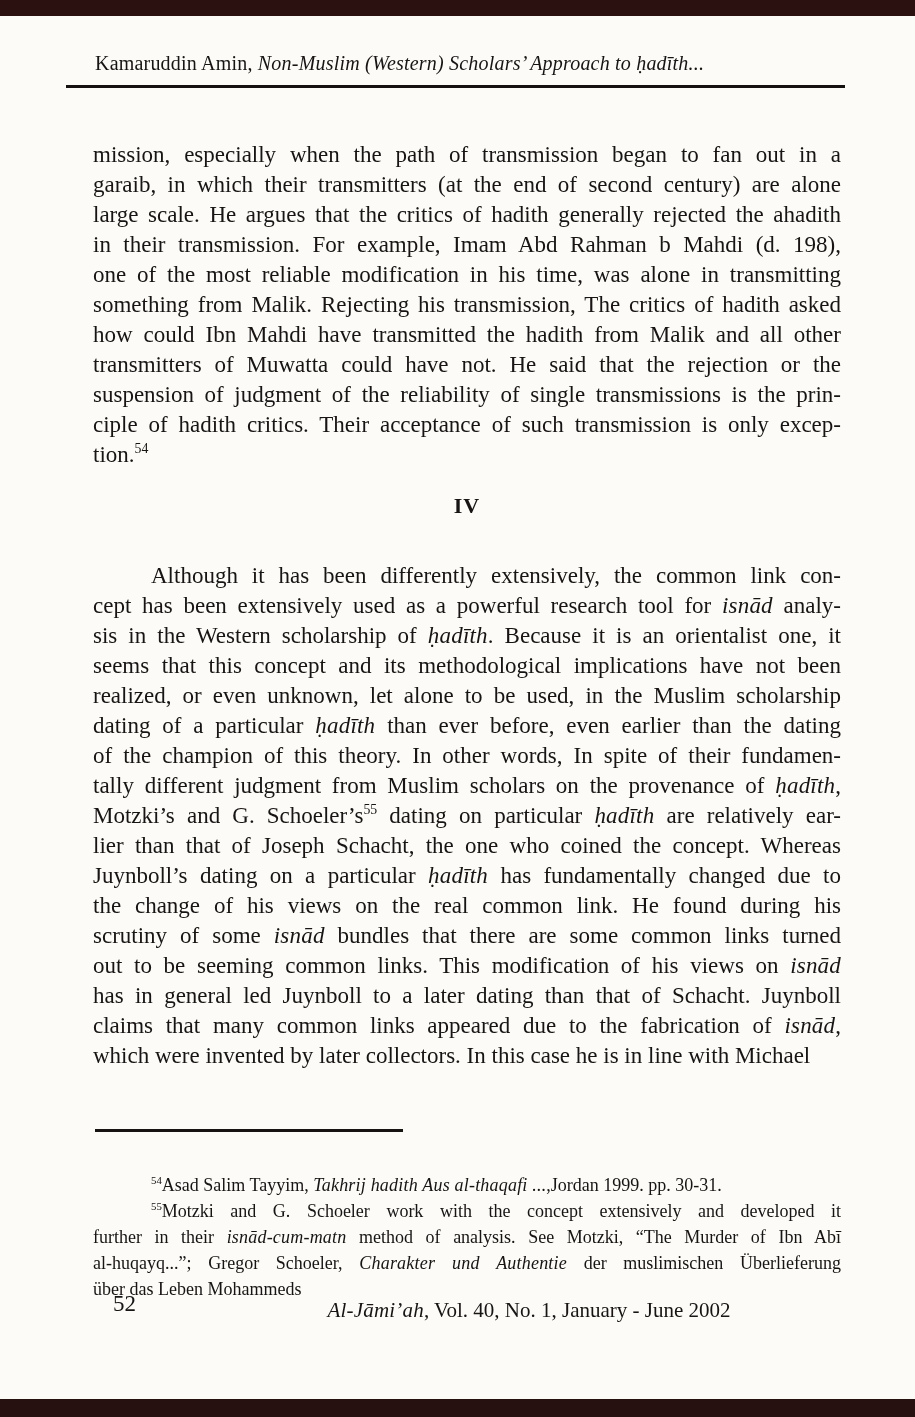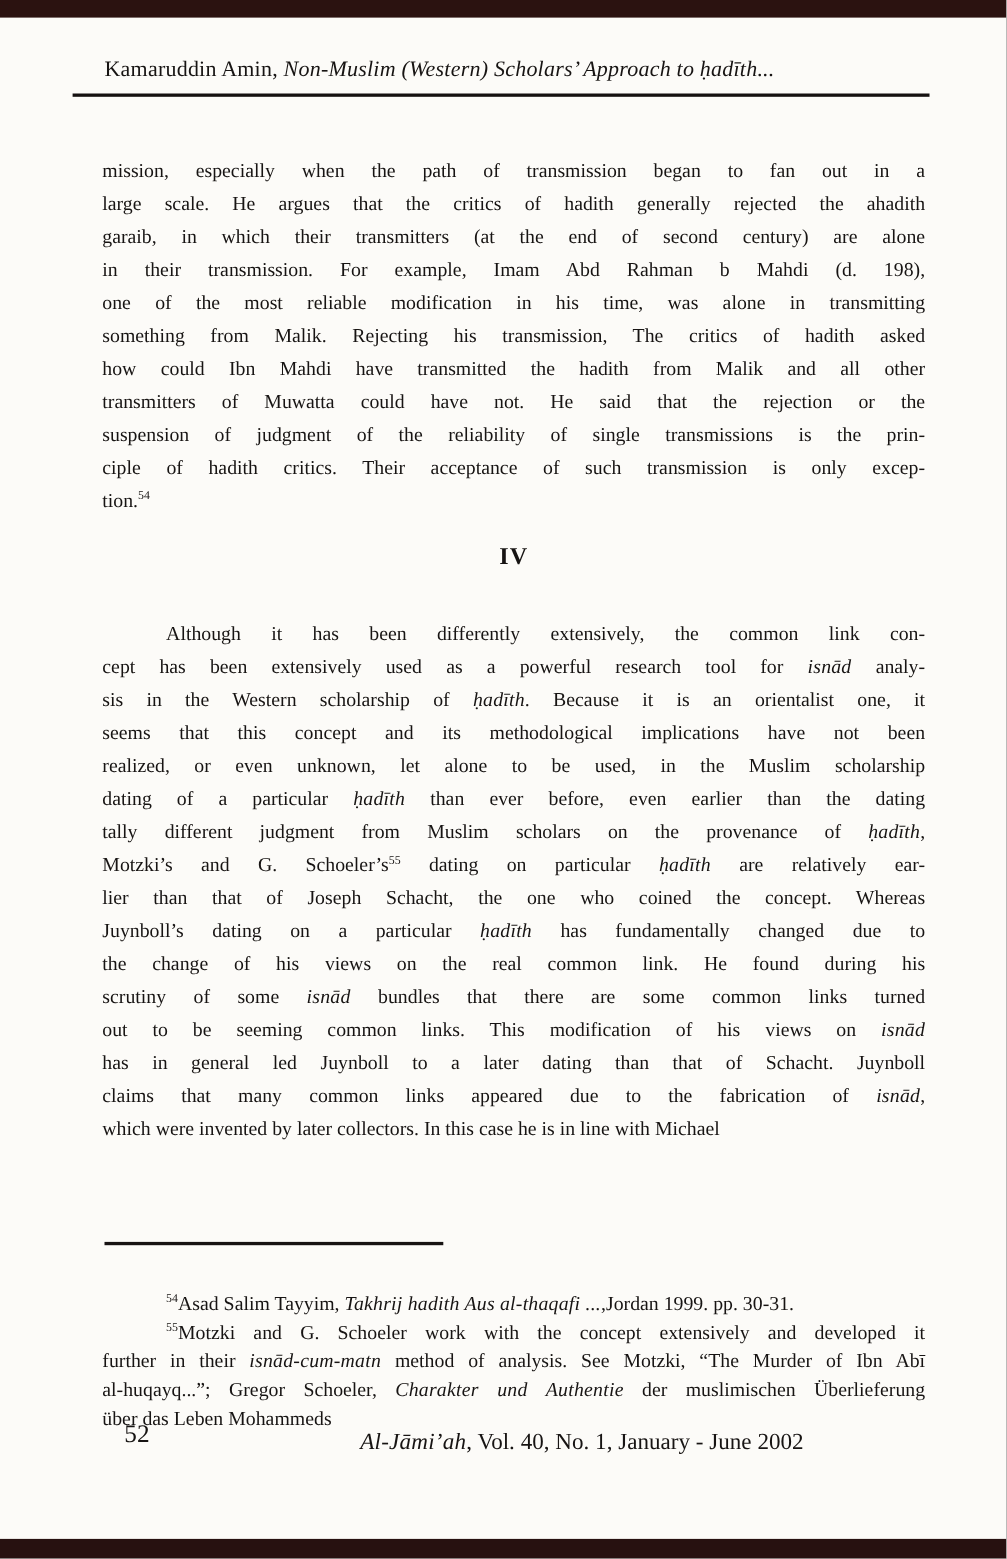--- a/index.html
+++ b/index.html
@@ -21,21 +21,21 @@
     position: absolute; left: 95px; top: 52px; width: 760px;
     font-size: 20px; letter-spacing: 0.2px; white-space: nowrap;
   }
   .header-rule {
     position: absolute; left: 66px; top: 85px; width: 779px; height: 3px;
     background: #151110;
   }
 
   .textblock {
     position: absolute; left: 93px; width: 748px;
-    font-size: 18px; line-height: 30px;
+    font-size: 23px; line-height: 30px;
   }
   .textblock .line { text-align: justify; text-align-last: justify; }
   .textblock .line.last { text-align-last: left; }
   .indent-first .line:first-child { text-indent: 58px; }
 
   .para1 { top: 140px; }
   .section-heading {
     position: absolute; left: 93px; top: 493px; width: 748px;
     text-align: center; font-weight: bold; font-size: 22px; letter-spacing: 1px;
   }
@@ -68,41 +68,42 @@
 
   <div class="scan-bar top"></div>
 
   <div class="header-line">
     <span>Kamaruddin Amin, </span><i>Non-Muslim (Western) Scholars’ Approach to ḥadīth...</i>
   </div>
   <div class="header-rule"></div>
 
   <div class="textblock para1">
       <div class="line">mission, especially when the path of transmission began to fan out in a</div>
+      <div class="line">garaib, in which their transmitters (at the end of second century) are alone</div>
       <div class="line">large scale. He argues that the critics of hadith generally rejected the ahadith</div>
-      <div class="line">garaib, in which their transmitters (at the end of second century) are alone</div>
       <div class="line">in their transmission. For example, Imam Abd Rahman b Mahdi (d. 198),</div>
       <div class="line">one of the most reliable modification in his time, was alone in transmitting</div>
       <div class="line">something from Malik. Rejecting his transmission, The critics of hadith asked</div>
       <div class="line">how could Ibn Mahdi have transmitted the hadith from Malik and all other</div>
       <div class="line">transmitters of Muwatta could have not. He said that the rejection or the</div>
       <div class="line">suspension of judgment of the reliability of single transmissions is the prin-</div>
       <div class="line">ciple of hadith critics. Their acceptance of such transmission is only excep-</div>
       <div class="line last">tion.<sup>54</sup></div>
     </div>
 
   <div class="section-heading">IV</div>
 
   <div class="textblock para2 indent-first">
       <div class="line">Although it has been differently extensively, the common link con-</div>
       <div class="line">cept has been extensively used as a powerful research tool for <i>isnād</i> analy-</div>
       <div class="line">sis in the Western scholarship of <i>ḥadīth</i>. Because it is an orientalist one, it</div>
       <div class="line">seems that this concept and its methodological implications have not been</div>
       <div class="line">realized, or even unknown, let alone to be used, in the Muslim scholarship</div>
       <div class="line">dating of a particular <i>ḥadīth</i> than ever before, even earlier than the dating</div>
+      <div class="line">of the champion of this theory. In other words, In spite of their fundamen-</div>
       <div class="line">tally different judgment from Muslim scholars on the provenance of <i>ḥadīth</i>,</div>
       <div class="line">Motzki’s and G. Schoeler’s<sup>55</sup> dating on particular <i>ḥadīth</i> are relatively ear-</div>
       <div class="line">lier than that of Joseph Schacht, the one who coined the concept. Whereas</div>
       <div class="line">Juynboll’s dating on a particular <i>ḥadīth</i> has fundamentally changed due to</div>
       <div class="line">the change of his views on the real common link. He found during his</div>
       <div class="line">scrutiny of some <i>isnād</i> bundles that there are some common links turned</div>
       <div class="line">out to be seeming common links. This modification of his views on <i>isnād</i></div>
       <div class="line">has in general led Juynboll to a later dating than that of Schacht. Juynboll</div>
       <div class="line">claims that many common links appeared due to the fabrication of <i>isnād</i>,</div>
       <div class="line last">which were invented by later collectors. In this case he is in line with Michael</div>

